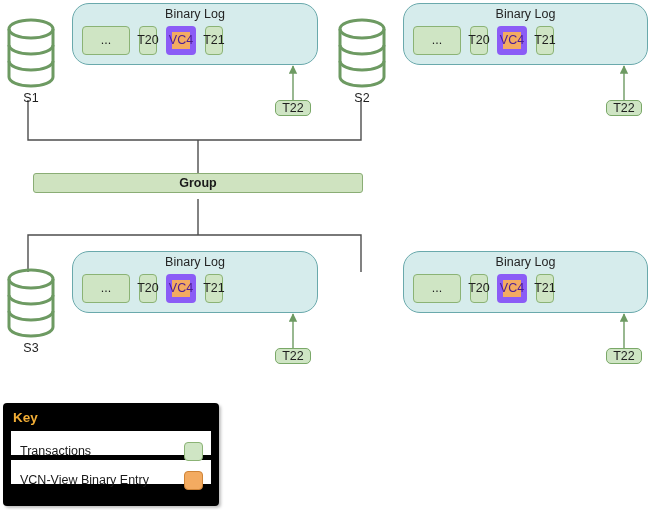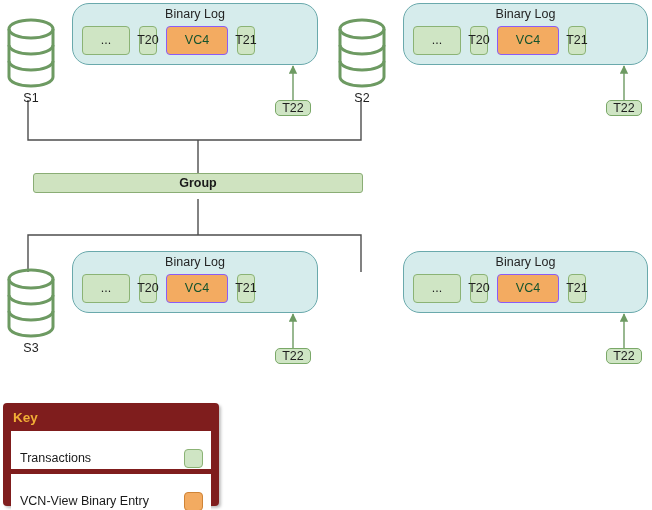--- a/index.html
+++ b/index.html
@@ -69,23 +69,23 @@
     background: #cfe5c4;
     border: 1px solid #8bb375;
     color: #1f1f1f;
     width: 18px;
   }
   .entry.tx.wide {
     width: 48px;
   }
   .entry.vcn {
     background: #f3ab61;
-    border: 1px solid #8b5cf6;
-    color: #14532d;
-    width: 62px;
+    border: 6px solid #8b5cf6;
+    color: #4c1d95;
+    width: 30px;
   }
 
   
   .txbox {
     position: absolute;
     box-sizing: border-box;
     width: 36px;
     height: 16px;
     background: #cfe5c4;
     border: 1px solid #7aa868;
@@ -136,37 +136,37 @@
   }
 
   
   #key {
     position: absolute;
     left: 3px;
     top: 403px;
     width: 216px;
     height: 103px;
     box-sizing: border-box;
-    background: #7f1d1d;
+    background: #000000;
     border-radius: 4px;
     box-shadow: 2px 2px 3px rgba(0,0,0,0.25);
     padding: 6px 8px 8px 8px;
   }
   #key-title {
     color: #f2ae36;
     font-size: 13.5px;
     font-weight: bold;
     line-height: 18px;
     margin-bottom: 4px;
     padding-left: 2px;
   }
   .key-row {
     box-sizing: border-box;
     background: #ffffff;
-    height: 38px;
+    height: 24px;
     display: flex;
     align-items: center;
     padding: 17px 8px 0 9px;
     margin-bottom: 5px;
   }
   .key-row-label {
     flex: 1;
     font-size: 12.5px;
     color: #1a1a1a;
     line-height: 1;

